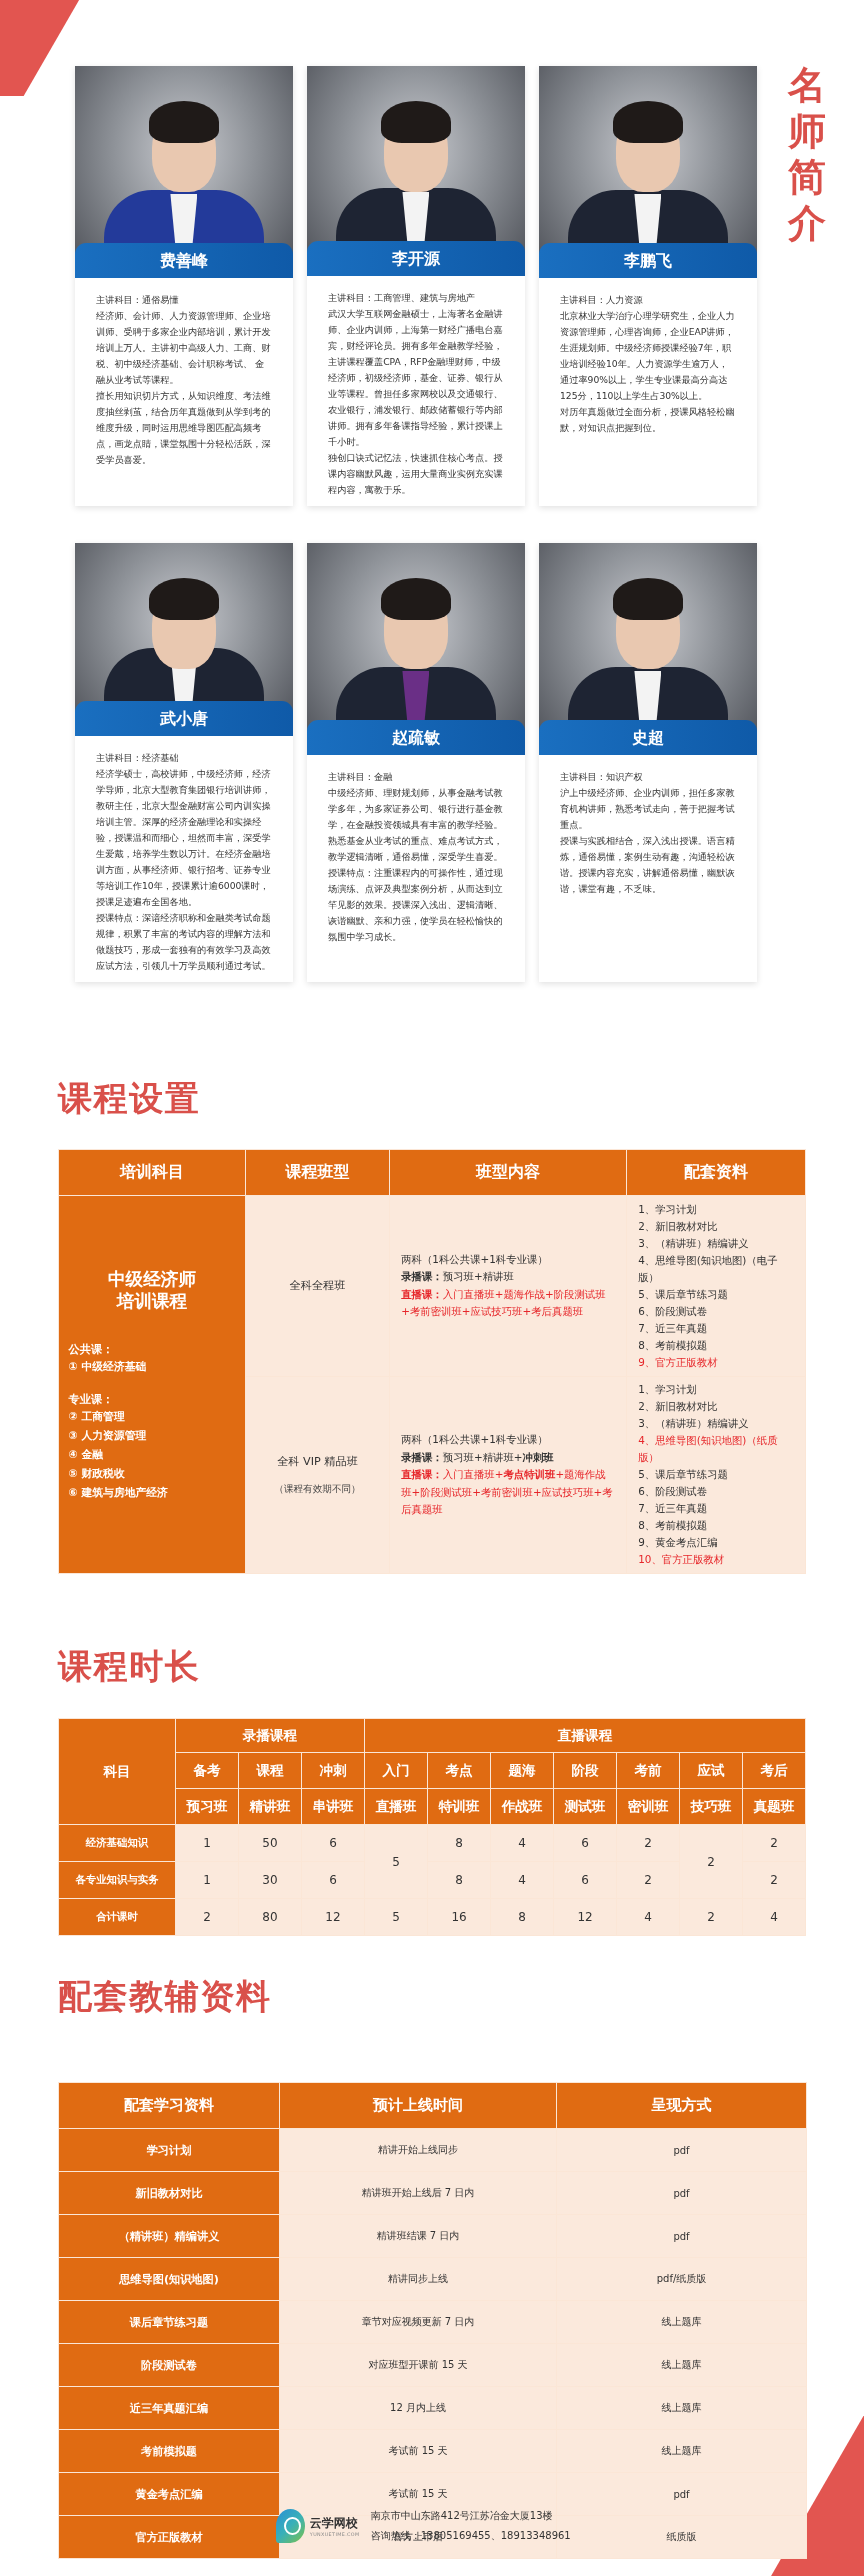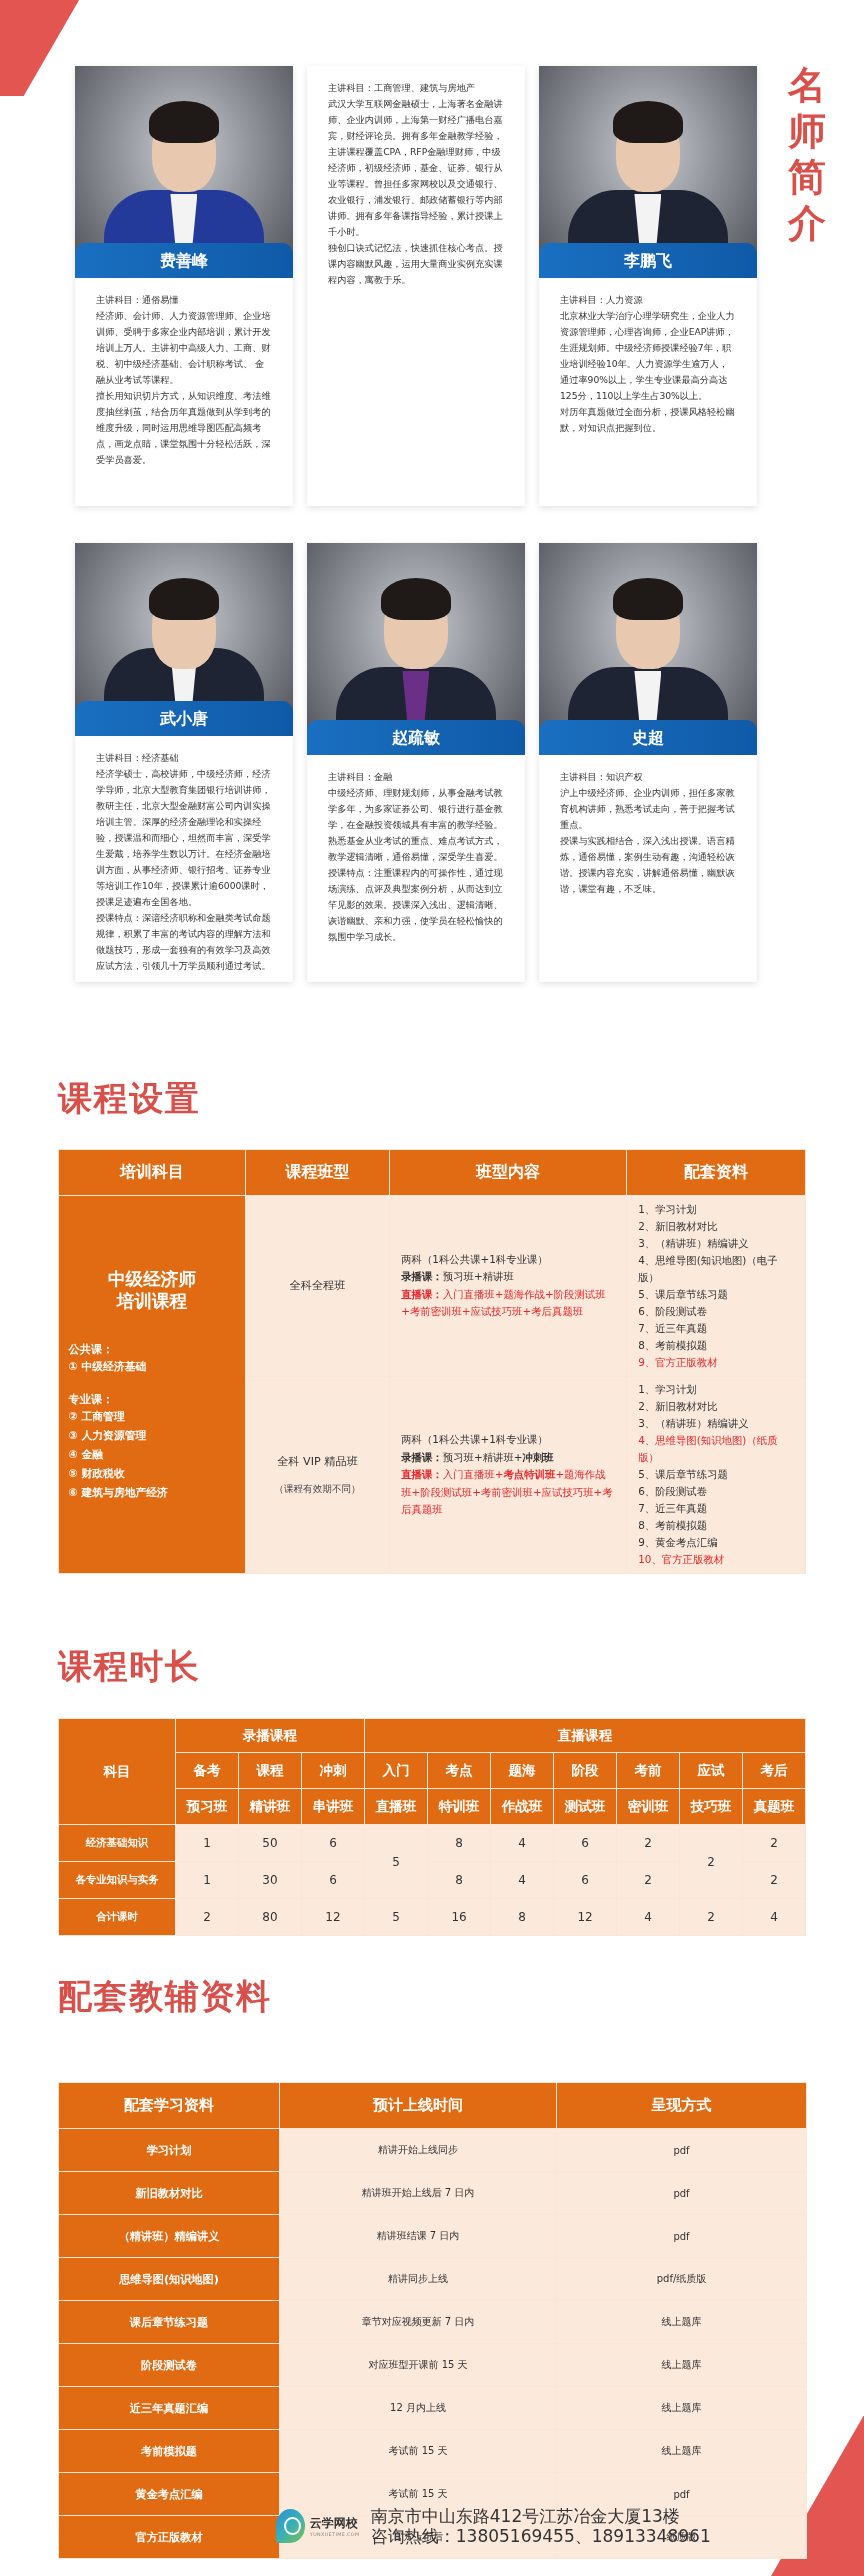--- a/index.html
+++ b/index.html
@@ -71,21 +71,21 @@
   #tbl-mat td { height: 43px; font-size: 10px; }
   #tbl-mat td.hdr { font-size: 11.2px; }
 
   .footer { position: absolute; left: 276px; top: 2506px; display: flex; align-items: center; }
   .logo { display: flex; align-items: center; margin-right: 11.2px; }
   .logo-mark { width: 29px; height: 34px; border-radius: 50% 50% 50% 10%; background: linear-gradient(135deg, #2a8fd6 0%, #39b0b8 50%, #7cc24a 100%); position: relative; }
   .logo-mark::after { content: ""; position: absolute; left: 8px; top: 8px; width: 12.8px; height: 14.4px; border: 2.4px solid #fff; border-radius: 50%; }
   .logo-text { margin-left: 4.8px; }
   .logo-text .cn { font-size: 12px; color: #333; font-weight: bold; }
   .logo-text .en { font-size: 4.8px; color: #888; letter-spacing: 0.4px; }
-  .footer-info { font-size: 17px; line-height: 20px; color: #333; }
+  .footer-info { font-size: 10px; line-height: 20px; color: #333; }
 </style>
 </head>
 <body>
 
 <div class="corner-tl"></div>
 <div class="corner-br"></div>
 
 <div class="vtitle">
   <span>名</span>
   <span>师</span>
@@ -102,20 +102,27 @@
         <div class="silhouette-hair"></div>
       <div class="name-banner">费善峰</div>
     </div>
     <div class="bio">
       <span class="subject">主讲科目：通俗易懂</span>
       <p>经济师、会计师、人力资源管理师、企业培训师、受聘于多家企业内部培训，累计开发培训上万人。主讲初中高级人力、工商、财税、初中级经济基础、会计职称考试、 金融从业考试等课程。</p>
       <p>擅长用知识切片方式，从知识维度、考法维度抽丝剥茧，结合历年真题做到从学到考的维度升级，同时运用思维导图匹配高频考点，画龙点睛，课堂氛围十分轻松活跃，深受学员喜爱。</p>
     </div>
   </div>
   <div class="card">
+    <div class="photo">
+      <div class="silhouette-body"></div>
+        <div class="silhouette-shirt"></div>
+        <div class="silhouette-head"></div>
+        <div class="silhouette-hair"></div>
+      <div class="name-banner">李开源</div>
+    </div>
     <div class="bio">
       <span class="subject">主讲科目：工商管理、建筑与房地产</span>
       <p>武汉大学互联网金融硕士，上海著名金融讲师、企业内训师，上海第一财经广播电台嘉宾，财经评论员。拥有多年金融教学经验，主讲课程覆盖CPA，RFP金融理财师，中级经济师，初级经济师，基金、证券、银行从业等课程。曾担任多家网校以及交通银行、农业银行，浦发银行、邮政储蓄银行等内部讲师。拥有多年备课指导经验，累计授课上千小时。</p>
       <p>独创口诀式记忆法，快速抓住核心考点。授课内容幽默风趣，运用大量商业实例充实课程内容，寓教于乐。</p>
     </div>
   </div>
   <div class="card">
     <div class="photo">
       <div class="silhouette-body"></div>
         <div class="silhouette-shirt"></div>

